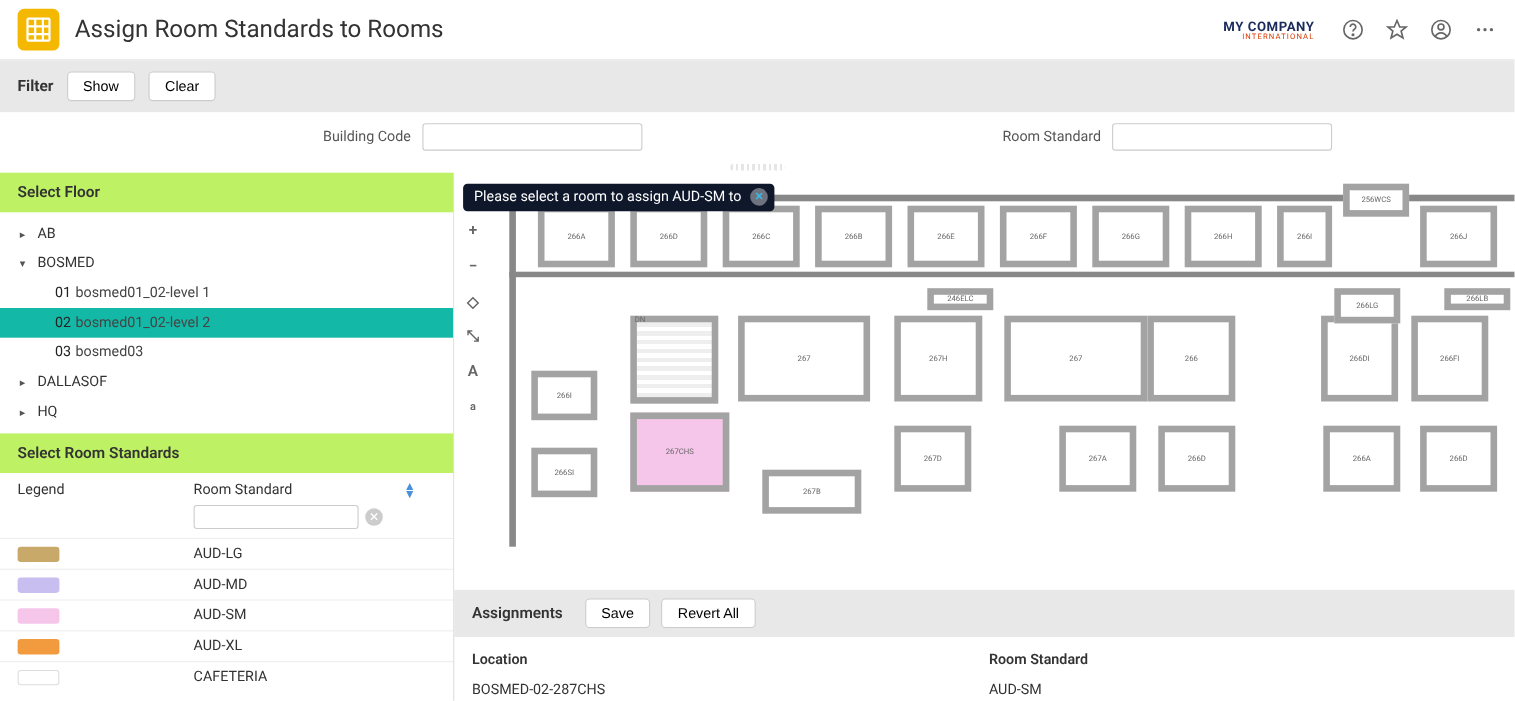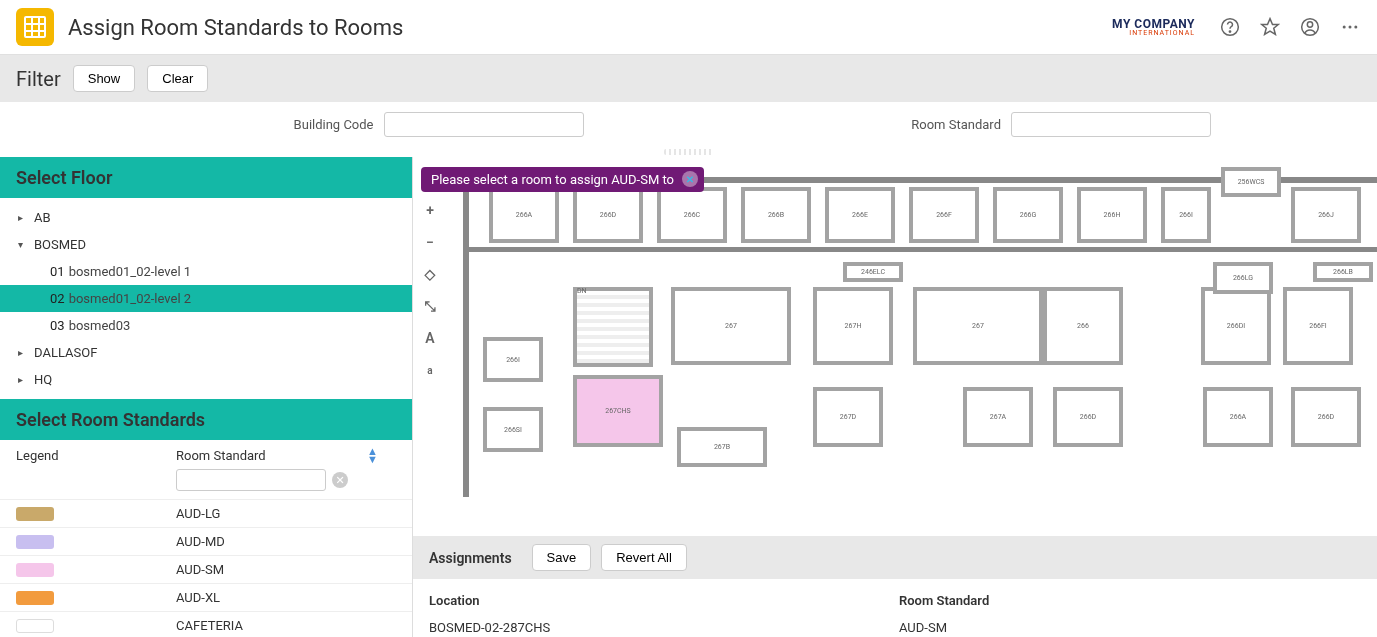--- a/index.html
+++ b/index.html
@@ -11,35 +11,35 @@
 .app-icon svg { width: 24px; height: 24px; }
 .page-title { font-size: 22px; font-weight: 400; color: #333; flex: 1; }
 .header-right { display: flex; align-items: center; gap: 18px; }
 .company-logo { text-align: right; line-height: 1; margin-right: 6px; }
 .company-logo .line1 { font-weight: 700; font-size: 12px; color: #1b2a5b; letter-spacing: 0.5px; }
 .company-logo .line2 { font-size: 7px; color: #d93600; letter-spacing: 1px; }
 .header-icon { width: 22px; height: 22px; color: #666; cursor: pointer; display: flex; align-items: center; justify-content: center; }
 
 
 .filter-bar { background: #e8e8e8; padding: 10px 16px; display: flex; align-items: center; gap: 12px; }
-.filter-label { font-weight: 400; color: #333; font-size: 20px; }
+.filter-label { font-weight: 700; color: #333; font-size: 14px; }
 .btn { background: #fff; border: 1px solid #ccc; border-radius: 4px; padding: 5px 14px; font-size: 13px; cursor: pointer; }
 
 
 .filter-inputs { display: flex; padding: 10px 16px 10px 16px; gap: 60px; }
 .filter-input-group { display: flex; align-items: center; gap: 10px; flex: 1; justify-content: flex-end; }
 .filter-input-group label { color: #555; font-size: 13px; }
 .filter-input-group input { width: 200px; padding: 4px 6px; border: 1px solid #ccc; border-radius: 3px; font-size: 13px; }
 
 
 .main { display: flex; height: calc(637px - 145px); }
 .left-col { width: 413px; display: flex; flex-direction: column; border-right: 1px solid #ddd; }
 
 
-.panel-header { background: #14b8a6; padding: 10px 16px; font-weight: 600; color: #333; font-size: 18px; }
+.panel-header { background: #bef264; padding: 10px 16px; font-weight: 600; color: #333; font-size: 14px; }
 
 
 .tree { padding: 6px 0; overflow-y: auto; }
 .tree-item { padding: 6px 18px; cursor: pointer; display: flex; align-items: center; gap: 6px; font-size: 13px; }
 .tree-item.child { padding-left: 50px; color: #444; gap: 4px; }
 .tree-item.child .code { color: #222; }
 .tree-item.selected { background: #14b8a6; }
 .tree-caret { width: 10px; display: inline-block; font-size: 10px; color: #555; }
 
 
@@ -57,28 +57,28 @@
 .legend-name { font-size: 13px; color: #333; }
 
 
 .right-col { flex: 1; display: flex; flex-direction: column; position: relative; }
 
 
 .plan-tools { position: absolute; left: 6px; top: 42px; display: flex; flex-direction: column; gap: 10px; z-index: 3; }
 .plan-tool { width: 22px; height: 22px; display: flex; align-items: center; justify-content: center; color: #666; cursor: pointer; font-size: 14px; font-weight: 600; }
 
 
-.instruction { position: absolute; left: 8px; top: 10px; background: #701a75; color: #fff; padding: 5px 30px 5px 10px; border-radius: 4px; font-size: 13px; z-index: 3; }
+.instruction { position: absolute; left: 8px; top: 10px; background: #0f172a; color: #fff; padding: 5px 30px 5px 10px; border-radius: 4px; font-size: 13px; z-index: 3; }
 .instruction .close { position: absolute; right: 6px; top: 4px; width: 16px; height: 16px; border-radius: 50%; background: rgba(255,255,255,0.4); color: #37bbe4; display: flex; align-items: center; justify-content: center; font-size: 10px; cursor: pointer; font-weight: 700; }
 
 
 .plan-area { flex: 1; position: relative; overflow: hidden; background: #fff; }
 .floor-plan { position: absolute; left: 30px; top: 0; right: 0; bottom: 0; }
 .wall-thick { position: absolute; background: #888; }
-.room { position: absolute; border: 4px solid #a3a3a3; background: #fff; }
+.room { position: absolute; border: 6px solid #a3a3a3; background: #fff; }
 .room-label { position: absolute; font-size: 7px; color: #666; text-align: center; width: 100%; top: 50%; transform: translateY(-50%); pointer-events: none; }
 .room.highlighted { background: #f5c6ea; }
 
 
 .assign-bar { background: #e8e8e8; padding: 8px 16px; display: flex; align-items: center; gap: 10px; }
 .assign-bar .title { font-weight: 600; font-size: 14px; margin-right: 10px; }
 .assign-table { padding: 8px 16px; }
 .assign-head { display: flex; font-weight: 600; color: #333; padding: 6px 0; font-size: 13px; }
 .assign-head .col1 { width: 470px; }
 .assign-row { display: flex; padding: 6px 0; font-size: 13px; color: #333; }
@@ -336,21 +336,21 @@
         <div class="room" style="left:610px;top:230px;width:70px;height:60px">
             <div class="room-label">266D</div>
           </div>
         <div class="room" style="left:760px;top:230px;width:70px;height:60px">
             <div class="room-label">266A</div>
           </div>
         <div class="room" style="left:848px;top:230px;width:70px;height:60px">
             <div class="room-label">266D</div>
           </div>
 
-        <div class="room" style="left:234px;top:270px;width:90px;height:40px">
+        <div class="room" style="left:250px;top:270px;width:90px;height:40px">
             <div class="room-label">267B</div>
           </div>
       </div>
     </div>
 
     <div class="assign-bar">
       <span class="title">Assignments</span>
       <button class="btn">Save</button>
       <button class="btn">Revert All</button>
     </div>

